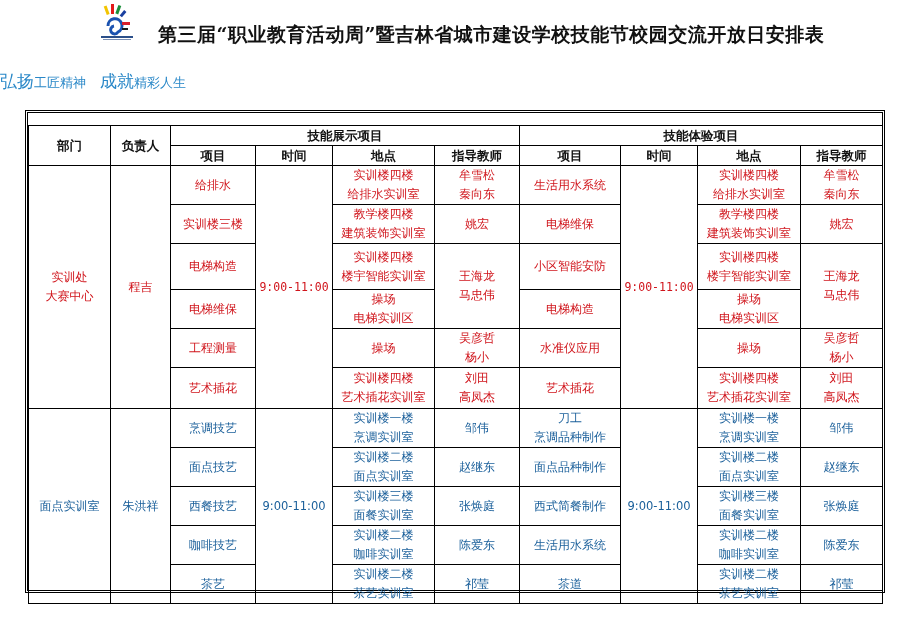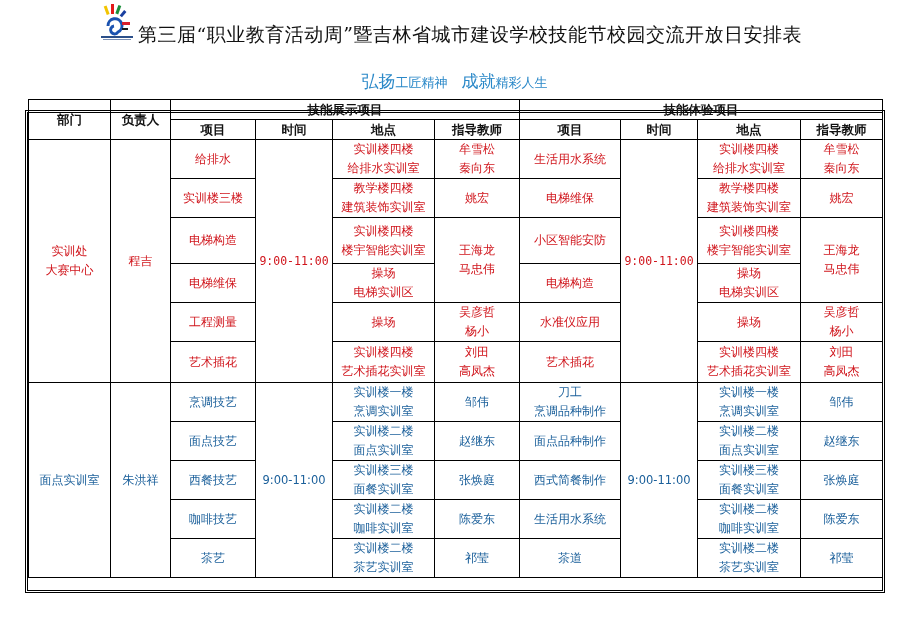--- a/index.html
+++ b/index.html
@@ -1,24 +1,24 @@
 <!DOCTYPE html>
 <html><head>
 <meta charset="utf-8">
 <style>
   html, body { margin:0; padding:0; background:#fff; }
   body { width:909px; height:625px; position:relative; overflow:hidden; font-family:"DejaVu Sans", sans-serif; }
   .logo { position:absolute; left:98px; top:4px; width:38px; height:38px; }
-  .title { position:absolute; left:138px; top:22px; font-family:"DejaVu Serif", serif; font-weight:normal; font-size:19px; color:#111; letter-spacing:0.5px; white-space:nowrap; }
-  .slogan { position:absolute; left:0; width:909px; top:70px; text-align:center; color:#2a88c8; white-space:nowrap; }
+  .title { position:absolute; left:158px; top:22px; font-family:"DejaVu Serif", serif; font-weight:bold; font-size:19px; color:#111; letter-spacing:0.5px; white-space:nowrap; }
+  .slogan { position:absolute; left:0; width:909px; top:70px; text-align:left; color:#2a88c8; white-space:nowrap; }
   .slogan .big { font-size:17px; }
   .slogan .small { font-size:13px; }
   .slogan .gap { display:inline-block; width:14px; }
   .frame { position:absolute; left:25px; top:110px; width:860px; height:483px; border:3px double #000; box-sizing:border-box; }
-  table { position:absolute; left:28px; top:99px; border-collapse:collapse; table-layout:fixed; width:854px; }
+  table { position:absolute; left:28px; top:125px; border-collapse:collapse; table-layout:fixed; width:854px; }
   td, th { border:1px solid #000; text-align:center; vertical-align:middle; padding:0; font-size:12px; line-height:19px; overflow:hidden; }
   th { font-weight:bold; color:#111; font-size:12.5px; height:19px; }
   .red td { color:#d0141b; }
   .blue td { color:#1a5f9a; }
 </style>
 </head>
 <body>
 
 <svg class="logo" viewBox="0 0 38 38">
   <rect x="7" y="2" width="3" height="9" fill="#f2c400" transform="rotate(-20 8 6)"></rect>

